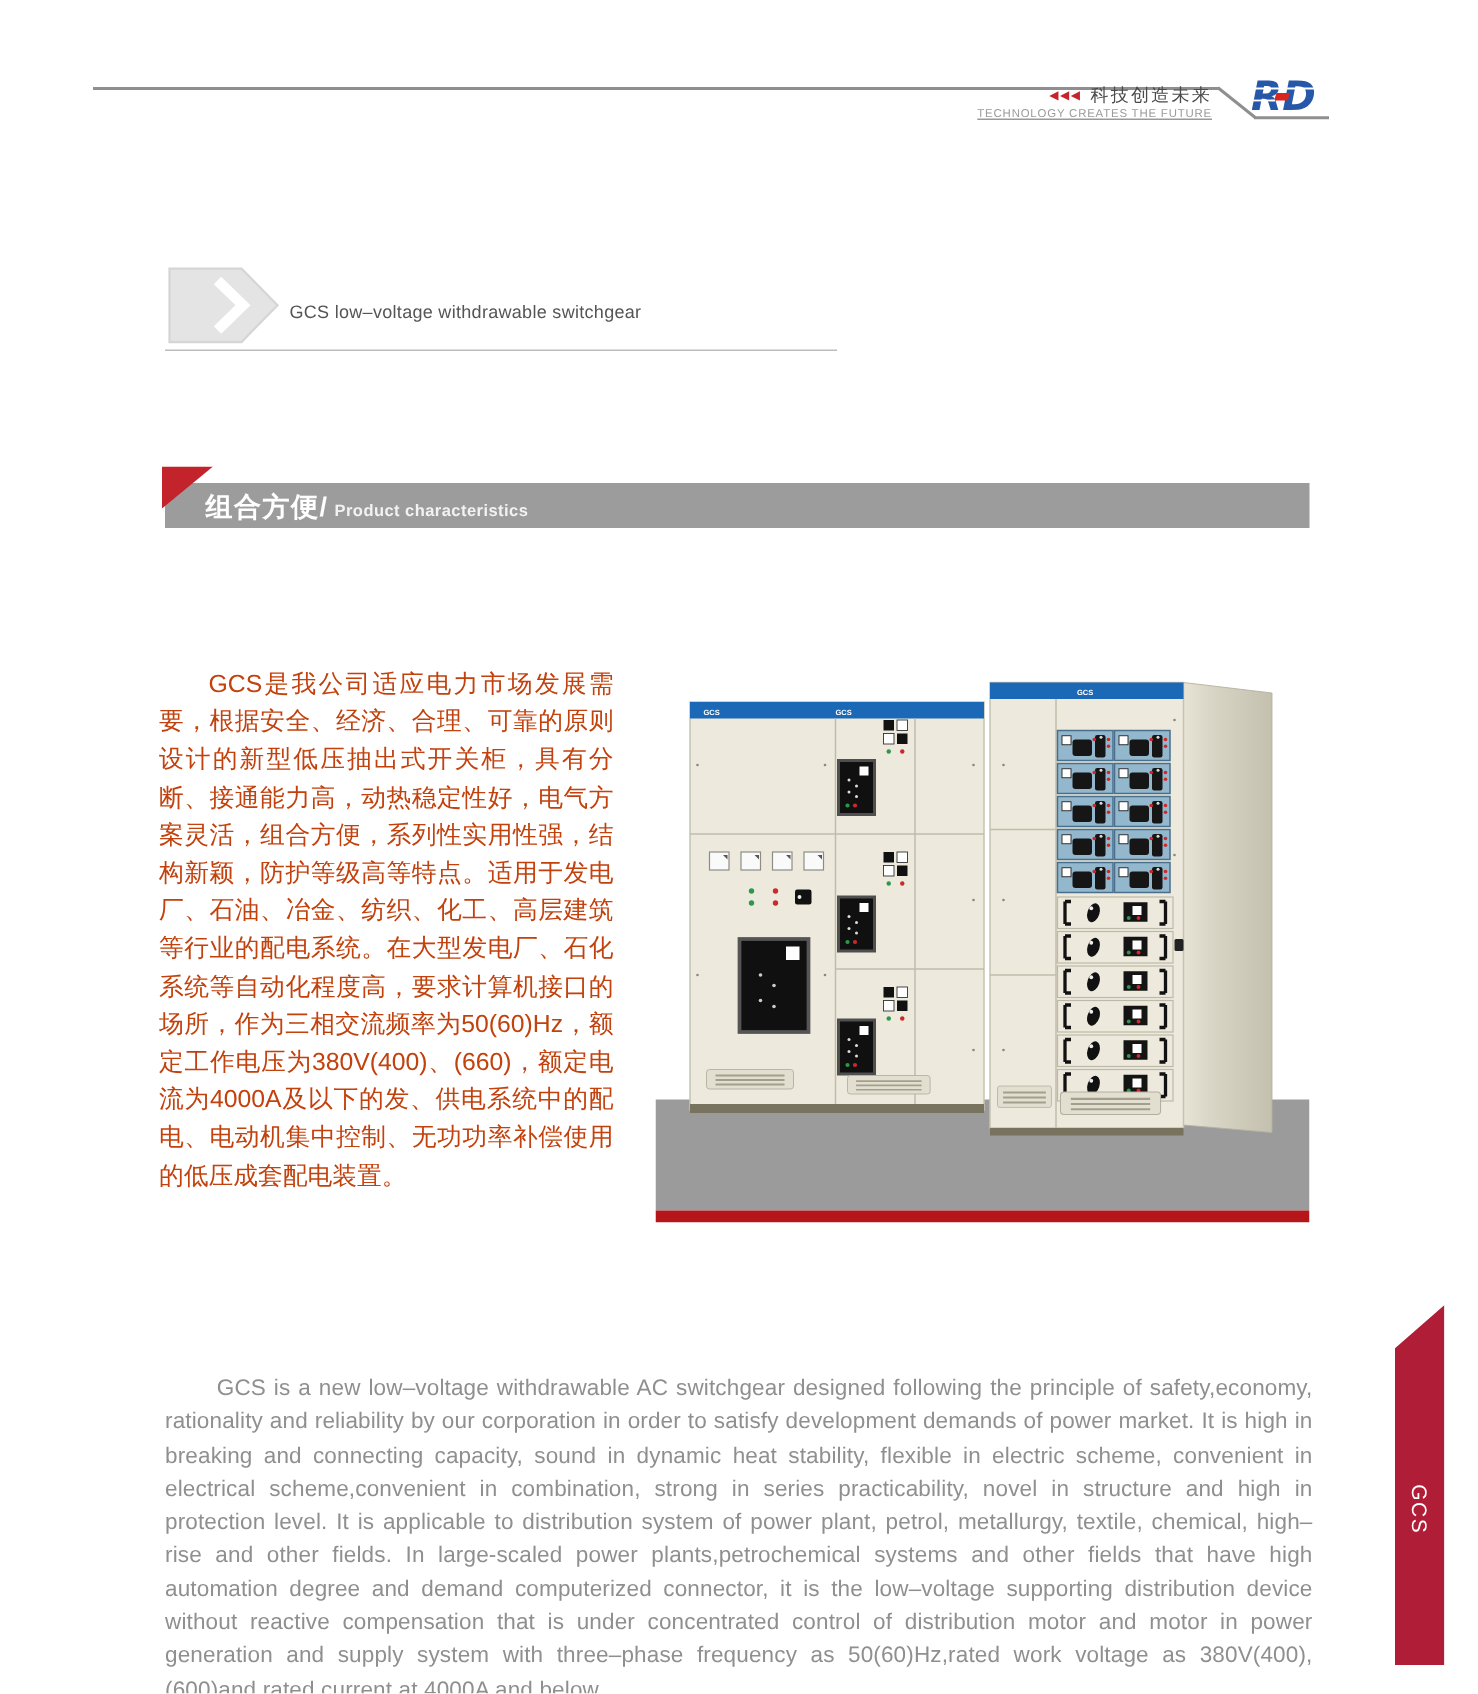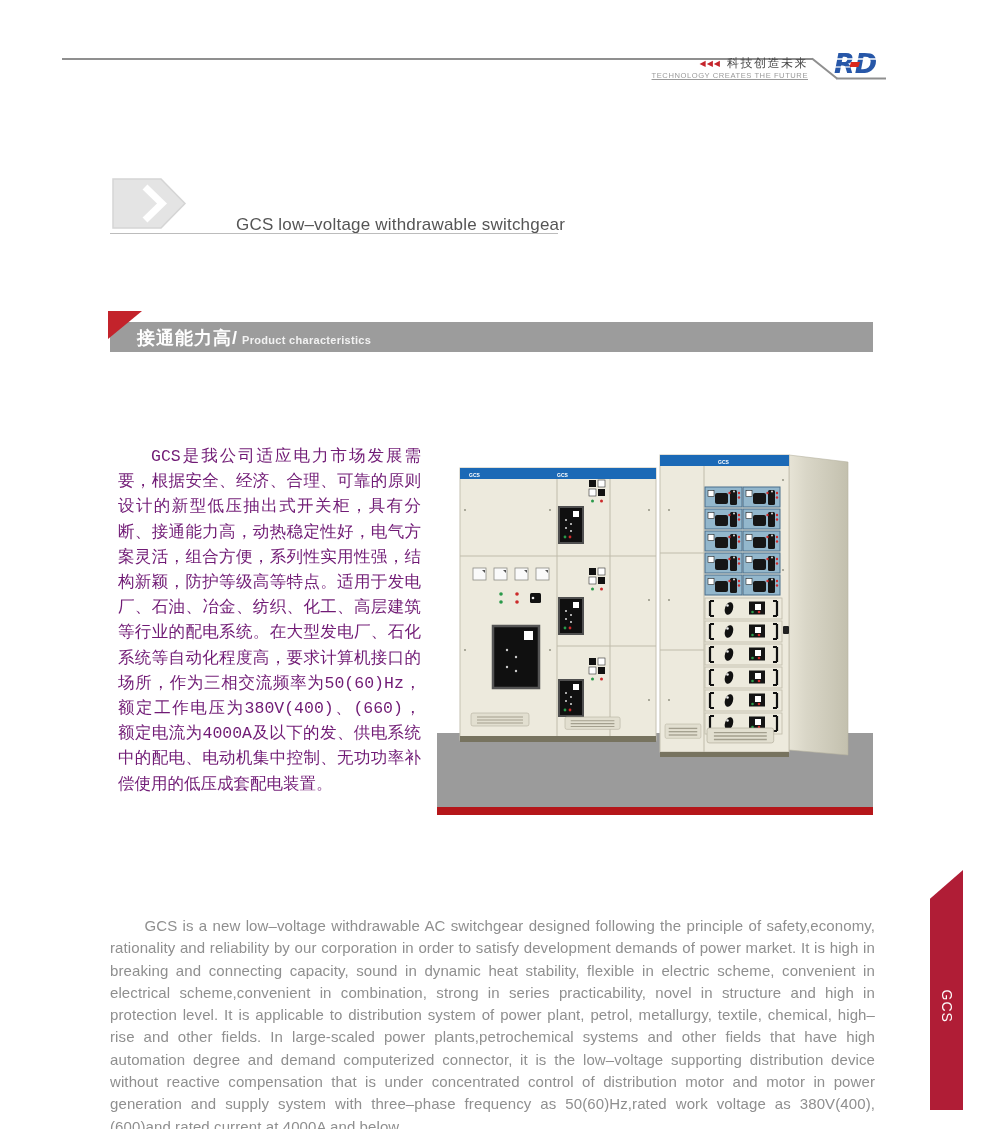--- a/index.html
+++ b/index.html
@@ -12,33 +12,33 @@
   
   .header-rule-svg { position:absolute; left:0; top:0; width:985px; height:100px; }
   .slogan { position:absolute; left:540px; top:57px; width:268px; text-align:right; line-height:1.1; }
   .slogan .zh-line { font-size:12px; color:#4a4a4a; letter-spacing:1.5px; white-space:nowrap; }
   .slogan .arrows { color:#c5242b; font-size:8px; letter-spacing:1px; margin-right:6px; vertical-align:1px; }
   .slogan .en-line { font-size:7.6px; color:#9a9a9a; letter-spacing:0.55px; margin-top:2px; white-space:nowrap;text-decoration:underline; }
   .logo-svg { position:absolute; left:830px; top:48px; width:60px; height:32px; }
   
   .title-arrow-svg { position:absolute; left:111px; top:177px; width:76px; height:53px; }
   .page-title { position:absolute; left:192px; top:180px; font-size:31px; font-weight:bold; color:#222222; letter-spacing:0.5px; white-space:nowrap; }
-  .page-subtitle { position:absolute; left:193px; top:215px; font-size:17px; color:#555555; letter-spacing:0.2px; white-space:nowrap;margin-left:43px; }
+  .page-subtitle { position:absolute; left:193px; top:201px; font-size:12px; color:#555555; letter-spacing:0.2px; white-space:nowrap; }
   .title-underline { position:absolute; left:110px; top:233px; width:448px; height:1px; background:#bcbcbc; }
   
   .section-bar { position:absolute; left:110px; top:322px; width:763px; height:30px; background:#9c9c9c; }
   .section-bar-inner { padding:4px 0 0 27px; }
   .section-zh { font-size:18px; font-weight:bold; color:#ffffff; letter-spacing:1px; }
   .section-en { font-size:11px; color:#f2f2f2; margin-left:4px; letter-spacing:0.3px;font-weight:bold; }
   .section-triangle-svg { position:absolute; left:108px; top:311px; width:34px; height:28px; }
   
   .intro-zh {
-    position:absolute; left:118px; top:444px; width:303px;
-    font-size:16.5px; line-height:25.2px; color:#701a75;
-    text-align:justify; text-justify:inter-ideograph; text-indent:2em;font-family:Liberation Mono, monospace;
+    position:absolute; left:106px; top:444px; width:303px;
+    font-size:16.5px; line-height:25.2px; color:#c2410c;
+    text-align:justify; text-justify:inter-ideograph; text-indent:2em;
   }
   .intro-en {
     position:absolute; left:110px; top:915px; width:765px;
     font-size:15px; line-height:22.3px; color:#8f8f8f;
     text-align:justify; text-indent:2.3em; letter-spacing:0.1px;
   }
   
   .photo { position:absolute; left:437px; top:450px; width:436px; height:365px; }
   
   .side-tab {
@@ -78,21 +78,21 @@
 
   <svg class="title-arrow-svg" viewBox="0 0 76 53">
     <polygon points="2,2 50,2 74,26.5 50,51 2,51" fill="#e4e4e4" stroke="#d5d5d5" stroke-width="1.5"></polygon>
     <path d="M34,10 L51,26.5 L34,43" fill="none" stroke="#ffffff" stroke-width="7"></path>
   </svg>
   <div class="page-subtitle">GCS low–voltage withdrawable switchgear</div>
   <div class="title-underline"></div>
 
   <div class="section-bar">
     <div class="section-bar-inner">
-      <span class="section-zh">接通能力高/</span><span class="section-en">Product characteristics</span>
+      <span class="section-zh">组合方便/</span><span class="section-en">Product characteristics</span>
     </div>
   </div>
   <svg class="section-triangle-svg" viewBox="0 0 34 28">
     <polygon points="0,0 34,0 0,28" fill="#c3232b"></polygon>
   </svg>
 
   <p class="intro-zh">GCS是我公司适应电力市场发展需要，根据安全、经济、合理、可靠的原则设计的新型低压抽出式开关柜，具有分断、接通能力高，动热稳定性好，电气方案灵活，组合方便，系列性实用性强，结构新颖，防护等级高等特点。适用于发电厂、石油、冶金、纺织、化工、高层建筑等行业的配电系统。在大型发电厂、石化系统等自动化程度高，要求计算机接口的场所，作为三相交流频率为50(60)Hz，额定工作电压为380V(400)、(660)，额定电流为4000A及以下的发、供电系统中的配电、电动机集中控制、无功功率补偿使用的低压成套配电装置。</p>
 
   <svg class="photo" viewBox="0 0 436 365">
     <defs>

